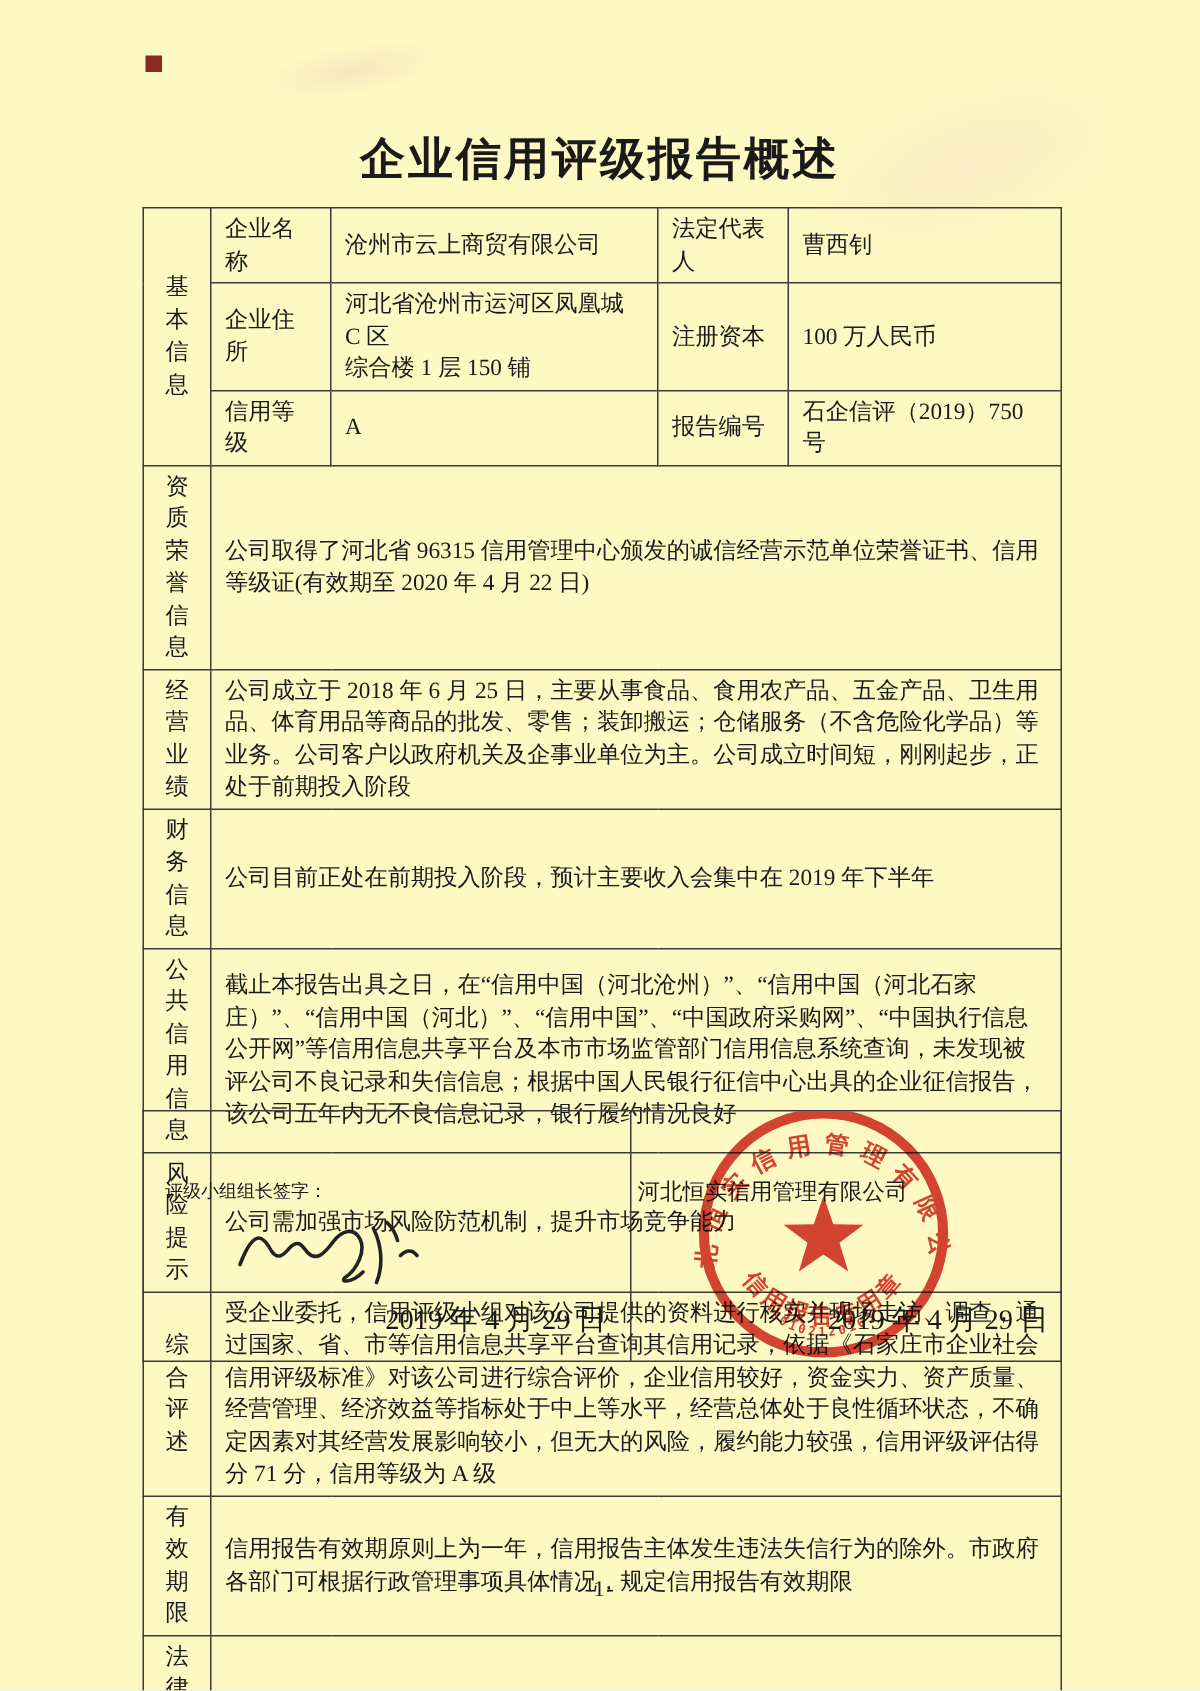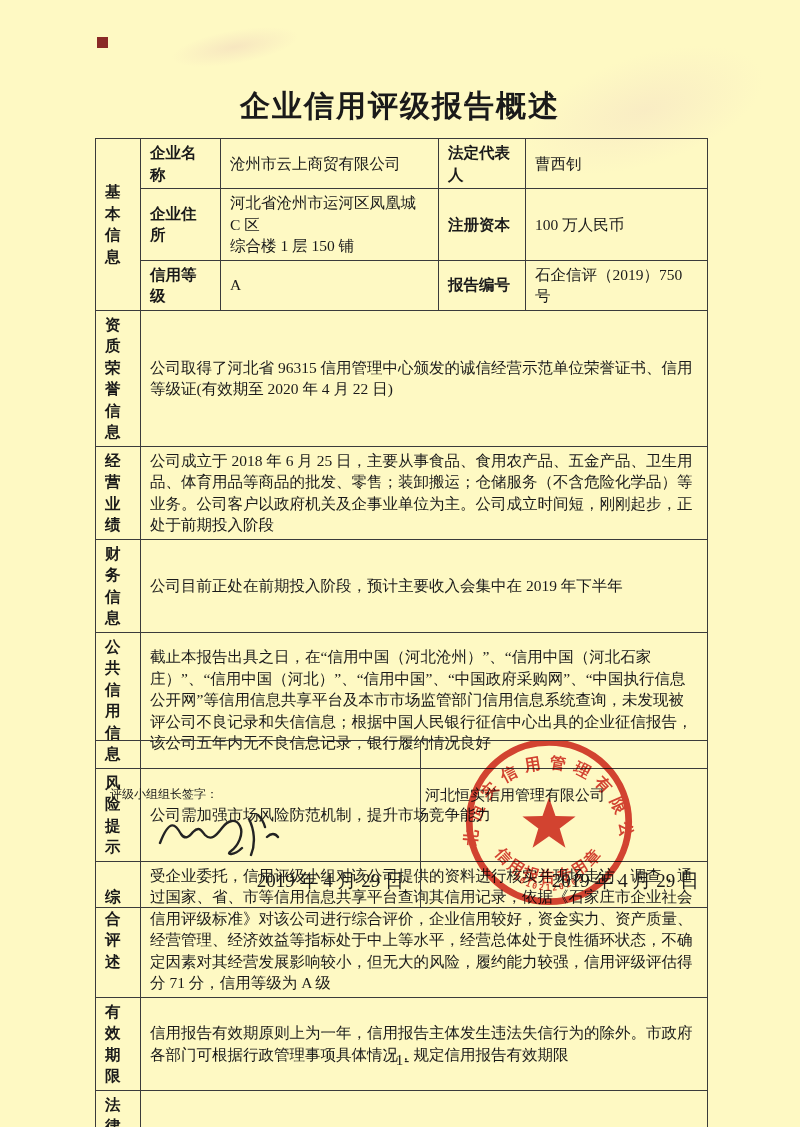--- a/index.html
+++ b/index.html
@@ -28,24 +28,24 @@
   table.grid { border-collapse:collapse; table-layout:fixed; position:absolute; }
   table.grid td {
     border:1.6px solid #3b3b3b; vertical-align:middle;
     font-size:15.5px; line-height:21.5px; padding:3px 9px;
     overflow:hidden;
   }
   .main-table { left:95px; top:138px; width:612px; }
   .sig-table  { left:95px; top:740px; width:612px; }
 
   td.sec {
-    white-space:pre-line; padding:2px 2px;
-    font-size:16px; line-height:24px;font-weight:bold;
+    text-align:center; white-space:pre-line; padding:2px 2px;
+    font-size:16px; line-height:24px;
   }
-  td.flabel { font-size:16px; padding-left:10px;font-weight:bold; }
+  td.flabel { font-size:16px; padding-left:10px; }
   td.val { padding-left:11px; }
   td.pre { white-space:pre-line;margin-top:12px; }
   td.content { padding:4px 11px;margin-top:28px; }
 
   td.sig-head { text-align:center; font-size:16px; height:30px; padding:2px; }
   td.sig-body { height:160px; position:relative; vertical-align:top; padding:0; }
 
   .leader-label { position:absolute; left:14px; top:43px; font-size:12px; }
   .sign-scribble { position:absolute; left:58px; top:62px; }
   .date { position:absolute; font-size:19px; white-space:nowrap;padding-left:37px; }

